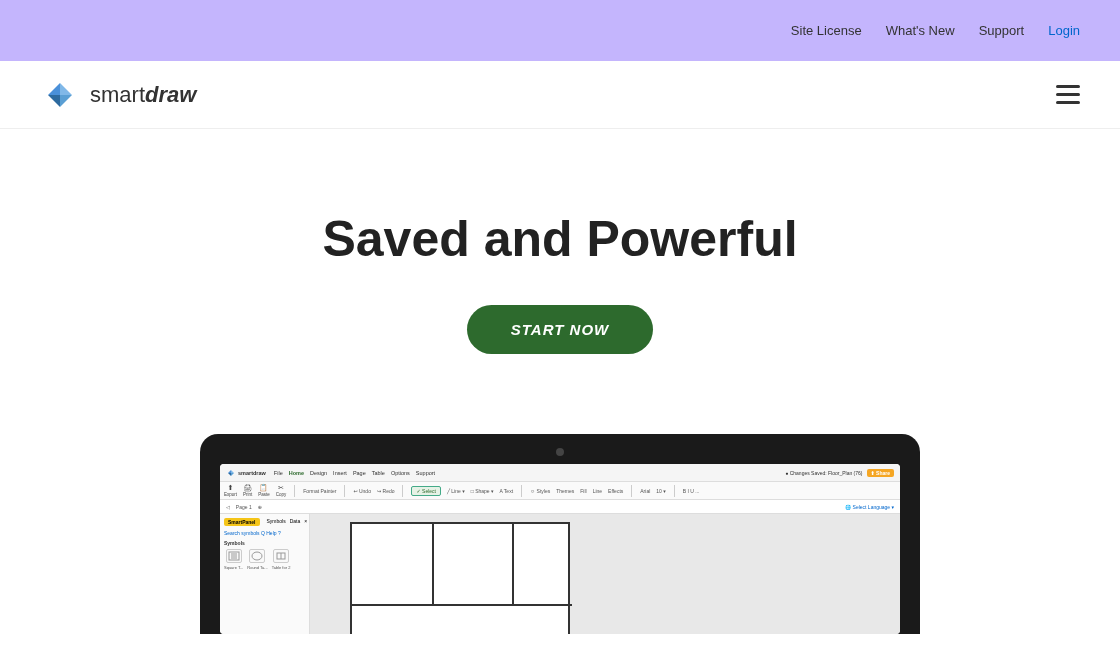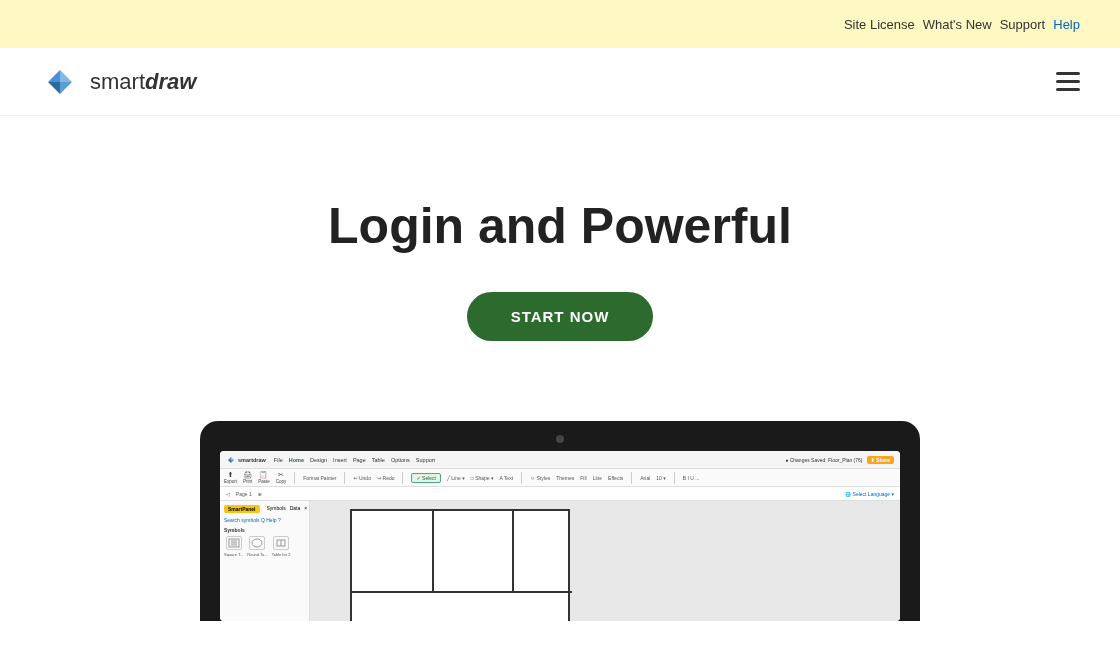--- a/index.html
+++ b/index.html
@@ -1,26 +1,26 @@
 <!DOCTYPE html>
 <html><head>
   <meta charset="utf-8">
   <style>
     * { margin: 0; padding: 0; box-sizing: border-box; }
     body { font-family: Arial, sans-serif; background: #fff; width: 1120px; overflow-x: hidden; }
 
     
     .top-bar {
-      background: #fef9c3;
-      height: 48px;
+      background: #c4b5fd;
+      height: 61px;
       display: flex;
       align-items: center;
       justify-content: flex-end;
       padding: 0 40px;
-      gap: 8px;
+      gap: 24px;
     }
     .top-bar a {
       font-size: 13px;
       color: #333;
       text-decoration: none;
     }
     .top-bar a.login {
       color: #0066cc;
     }
 
@@ -83,20 +83,21 @@
       background: #2d6a2d;
       color: #fff;
       font-size: 15px;
       font-weight: 700;
       letter-spacing: 1px;
       padding: 16px 44px;
       border-radius: 50px;
       border: none;
       cursor: pointer;
       text-transform: uppercase;
+      font-style: italic;
     }
 
     
     .mockup-area {
       display: flex;
       justify-content: center;
       padding-top: 30px;
       background: #fff;
     }
     .laptop-outer {
@@ -274,21 +275,21 @@
       overflow: hidden;
     }
   </style>
 </head>
 <body>
 
 <div class="top-bar">
   <a href="#">Site License</a>
   <a href="#">What's New</a>
   <a href="#">Support</a>
-  <a href="#" class="login">Help</a>
+  <a href="#" class="login">Login</a>
 </div>
 
 <nav class="main-nav">
   <div class="logo-area">
 
     <svg class="logo-icon" viewBox="0 0 40 40" xmlns="http://www.w3.org/2000/svg">
       <polygon points="20,2 36,14 28,38 12,38 4,14" fill="none" stroke="#ccc" stroke-width="0"></polygon>
 
       <path d="M8,20 L20,8 L20,20 Z" fill="#4a90d9"></path>
       <path d="M8,20 L20,20 L20,32 Z" fill="#2d6a9f"></path>
@@ -302,21 +303,21 @@
   </div>
   <div class="hamburger">
     <span></span>
     <span></span>
     <span></span>
   </div>
 </nav>
 
 <section class="hero">
   <h1>
-    <span>Login and Powerful</span><br>
+    <span>Saved and Powerful</span><br>
   </h1>
   <button class="start-now-btn">START NOW</button>
 </section>
 
 <div class="mockup-area">
   <div class="laptop-outer">
     <div class="laptop-camera"></div>
     <div class="laptop-screen">
 
       <div class="app-ui">

